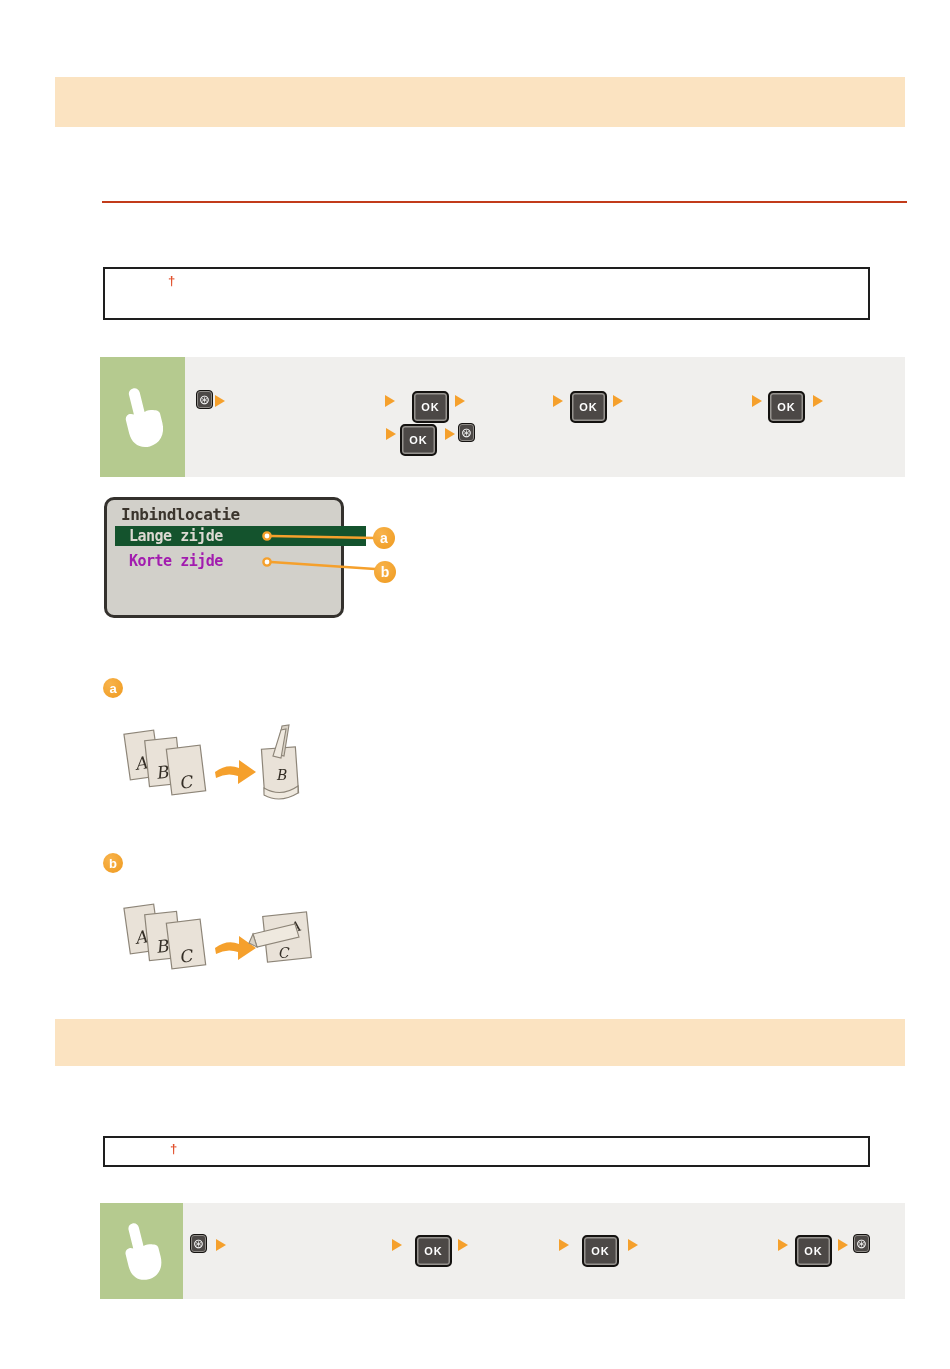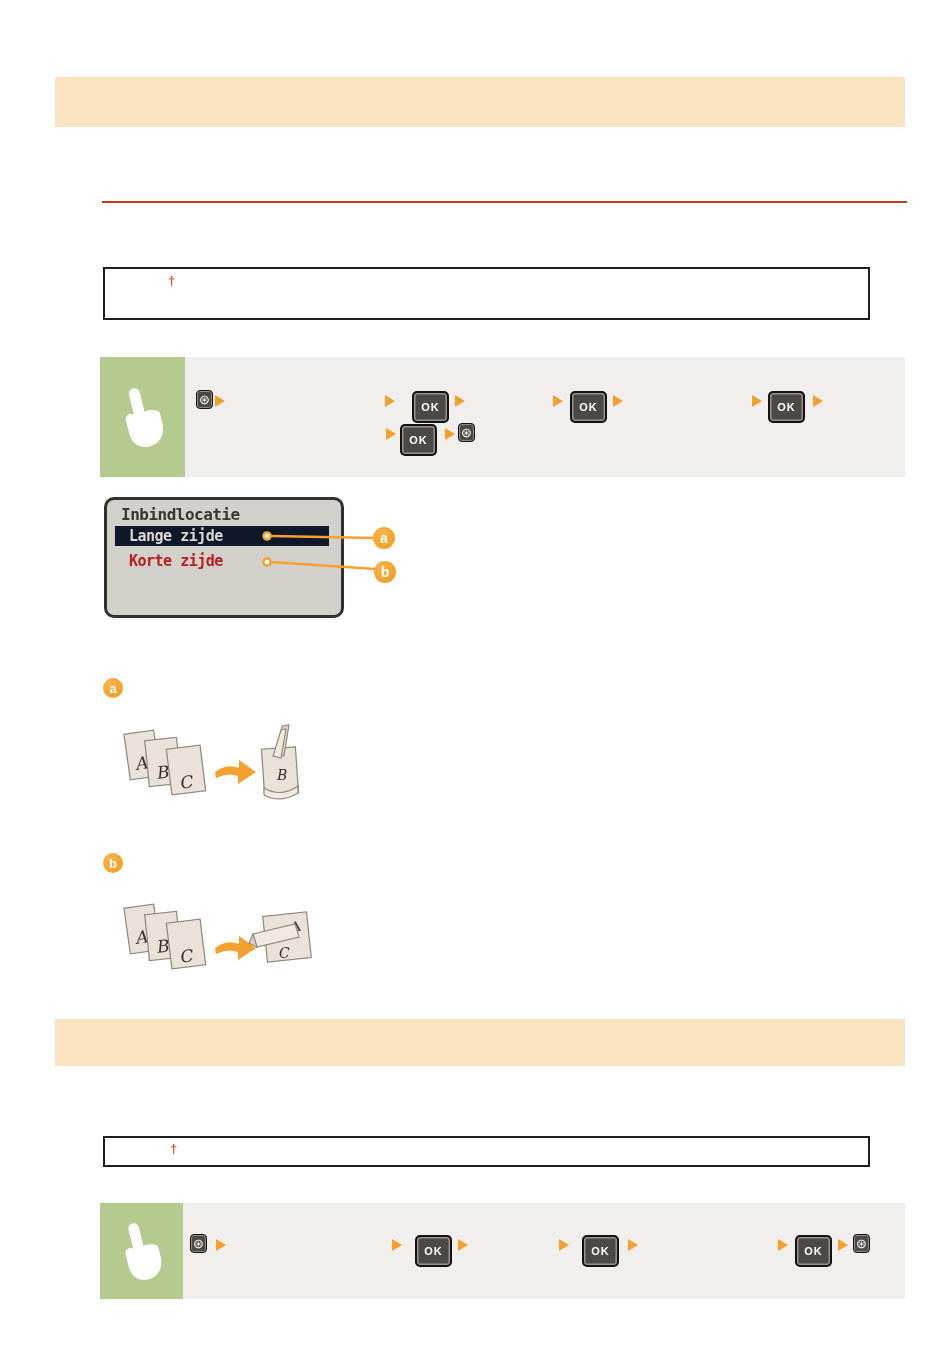--- a/index.html
+++ b/index.html
@@ -32,22 +32,22 @@
   .okkey{position:absolute;width:37px;height:32px;background:#4c4846;border:2px solid #141210;border-radius:5px;
          box-shadow:inset 0 0 0 1.5px #96938f;color:#fff;font:bold 11px "Liberation Sans",sans-serif;
          display:flex;align-items:center;justify-content:center;letter-spacing:1px;box-sizing:border-box;}
   .menukey{position:absolute;width:17px;height:19px;background:#4c4846;border:1px solid #141210;border-radius:4px;
          box-shadow:inset 0 0 0 1px #8f8c88;color:#fff;font-size:13px;line-height:17px;text-align:center;box-sizing:border-box;}
   .tri{position:absolute;width:0;height:0;border-left:10px solid #f5a02c;border-top:6px solid transparent;border-bottom:6px solid transparent;}
 
   
   .lcd{position:absolute;left:104px;top:497px;width:240px;height:121px;background:#d2d0ca;border:3px solid #34312d;border-radius:10px;box-sizing:border-box;font-family:"DejaVu Sans Mono",monospace;font-weight:bold;}
   .lcd-title{position:absolute;left:14px;top:5px;font-size:16px;color:#3b352d;letter-spacing:-0.5px;}
-  .lcd-hl{position:absolute;left:8px;top:26px;width:214px;height:20px;background:#0f172a;color:#dcd9d2;font-size:15px;line-height:20px;padding-left:14px;box-sizing:border-box;letter-spacing:-0.5px;}
-  .lcd-item2{position:absolute;left:22px;top:52px;font-size:15px;color:#b91c1c;letter-spacing:-0.5px;}
+  .lcd-hl{position:absolute;left:8px;top:26px;width:251px;height:20px;background:#14532d;color:#dcd9d2;font-size:15px;line-height:20px;padding-left:14px;box-sizing:border-box;letter-spacing:-0.5px;}
+  .lcd-item2{position:absolute;left:22px;top:52px;font-size:15px;color:#a21caf;letter-spacing:-0.5px;}
 
   
   .callout{position:absolute;width:22px;height:22px;border-radius:50%;
            background:radial-gradient(circle at 35% 30%, #f8b34b, #ef9a1f);
            color:#fff;font:bold 14px "Liberation Sans",sans-serif;display:flex;align-items:center;justify-content:center;}
   .badge{position:absolute;width:20px;height:20px;border-radius:50%;
          background:radial-gradient(circle at 35% 30%, #f8b34b, #ef9a1f);
          color:#fff;font:bold 13px "Liberation Sans",sans-serif;display:flex;align-items:center;justify-content:center;}
   .lead-svg{position:absolute;left:255px;top:520px;}
 

